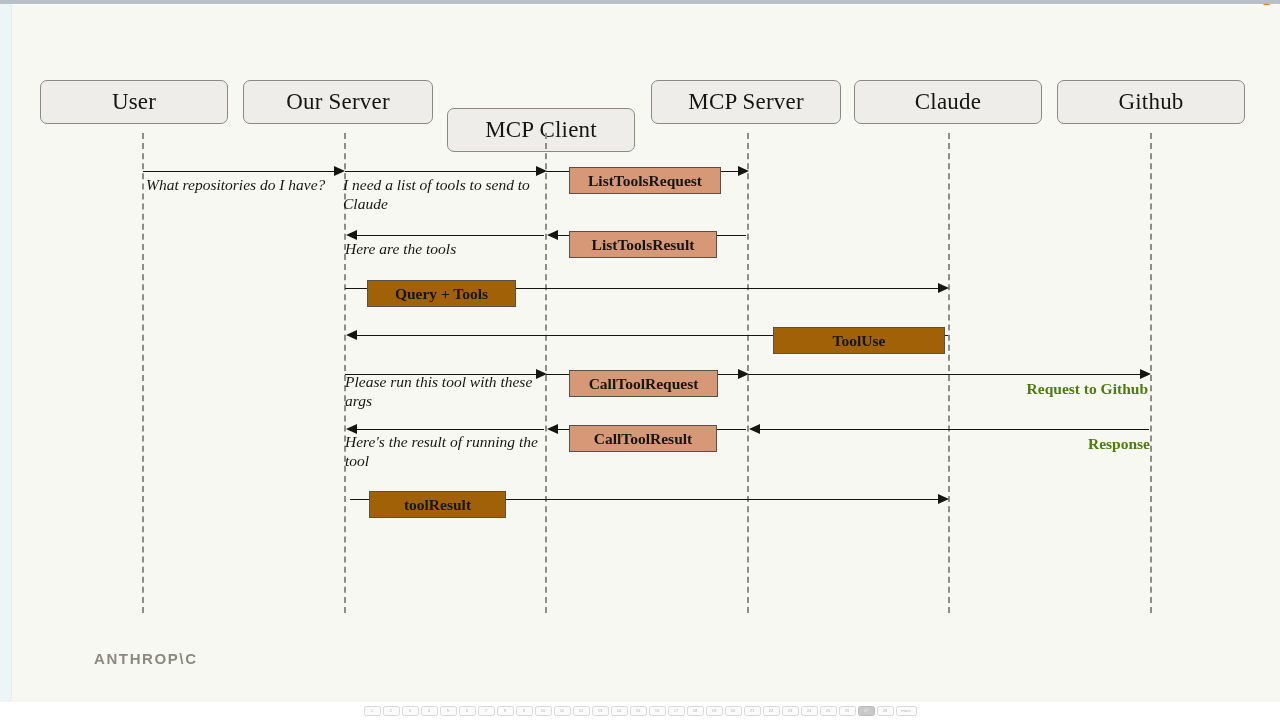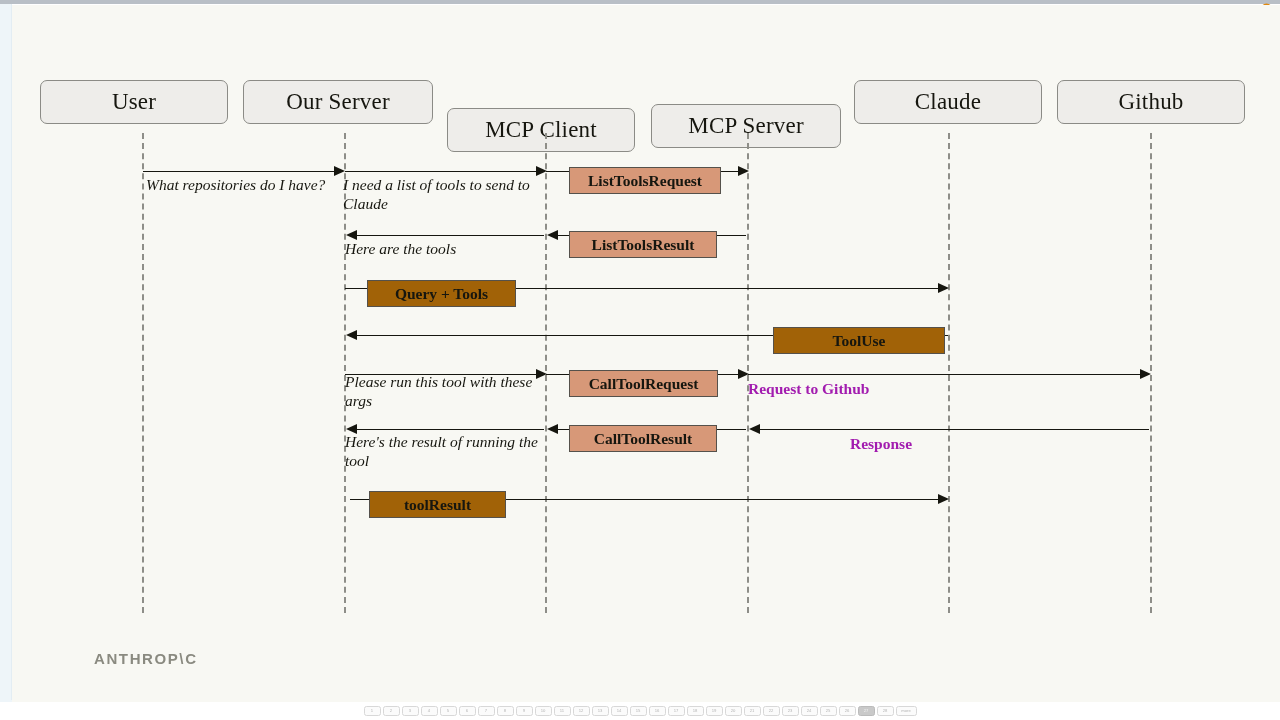--- a/index.html
+++ b/index.html
@@ -109,22 +109,22 @@
     text-align: left;
   }
 
   
   .msg-bold {
     position: absolute;
     font-family: "Liberation Serif", serif;
     font-weight: bold;
     font-size: 15.5px;
     line-height: 19px;
-    color: #a21caf;
-    text-align: left;
+    color: #4d7c0f;
+    text-align: right;
   }
 
   
   .msg-box {
     position: absolute;
     height: 27px;
     border: 1.3px solid #55514b;
     display: flex;
     align-items: center;
     justify-content: center;
@@ -195,21 +195,21 @@
 
     <div class="participant" style="left:28px; top:75px; width:188px;">
       <span>User</span>
     </div>
     <div class="participant" style="left:231px; top:75px; width:190px;">
       <span>Our Server</span>
     </div>
     <div class="participant" style="left:435px; top:75px; width:188px;margin-top:28px;">
       <span>MCP Client</span>
     </div>
-    <div class="participant" style="left:639px; top:75px; width:190px;margin-top:24px;">
+    <div class="participant" style="left:639px; top:75px; width:190px;">
       <span>MCP Server</span>
     </div>
     <div class="participant" style="left:842px; top:75px; width:188px;">
       <span>Claude</span>
     </div>
     <div class="participant" style="left:1045px; top:75px; width:188px;">
       <span>Github</span>
     </div>
 
     <div class="lifeline" style="left:130px;"></div>

